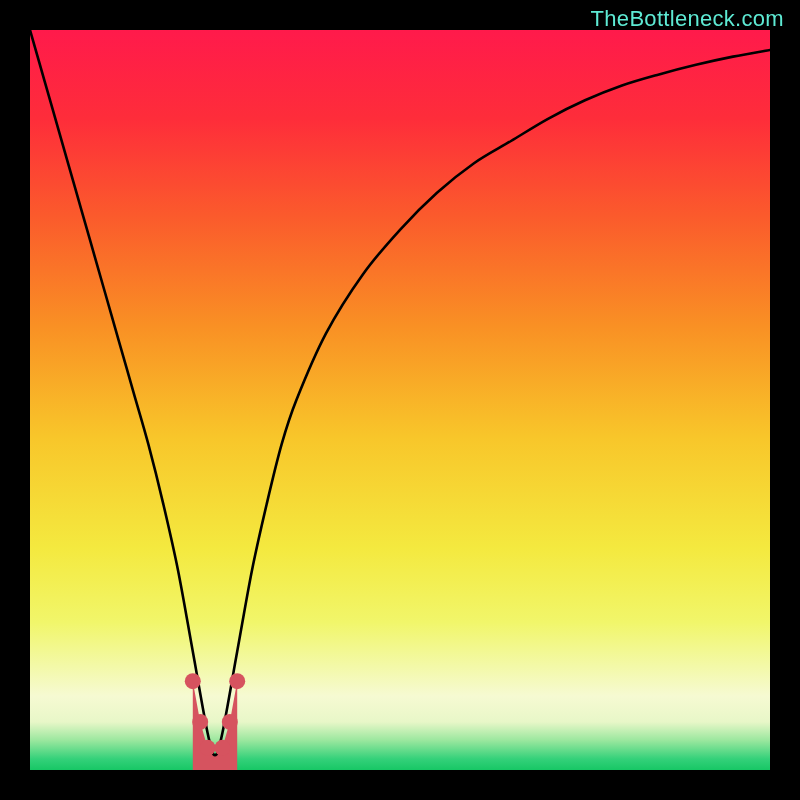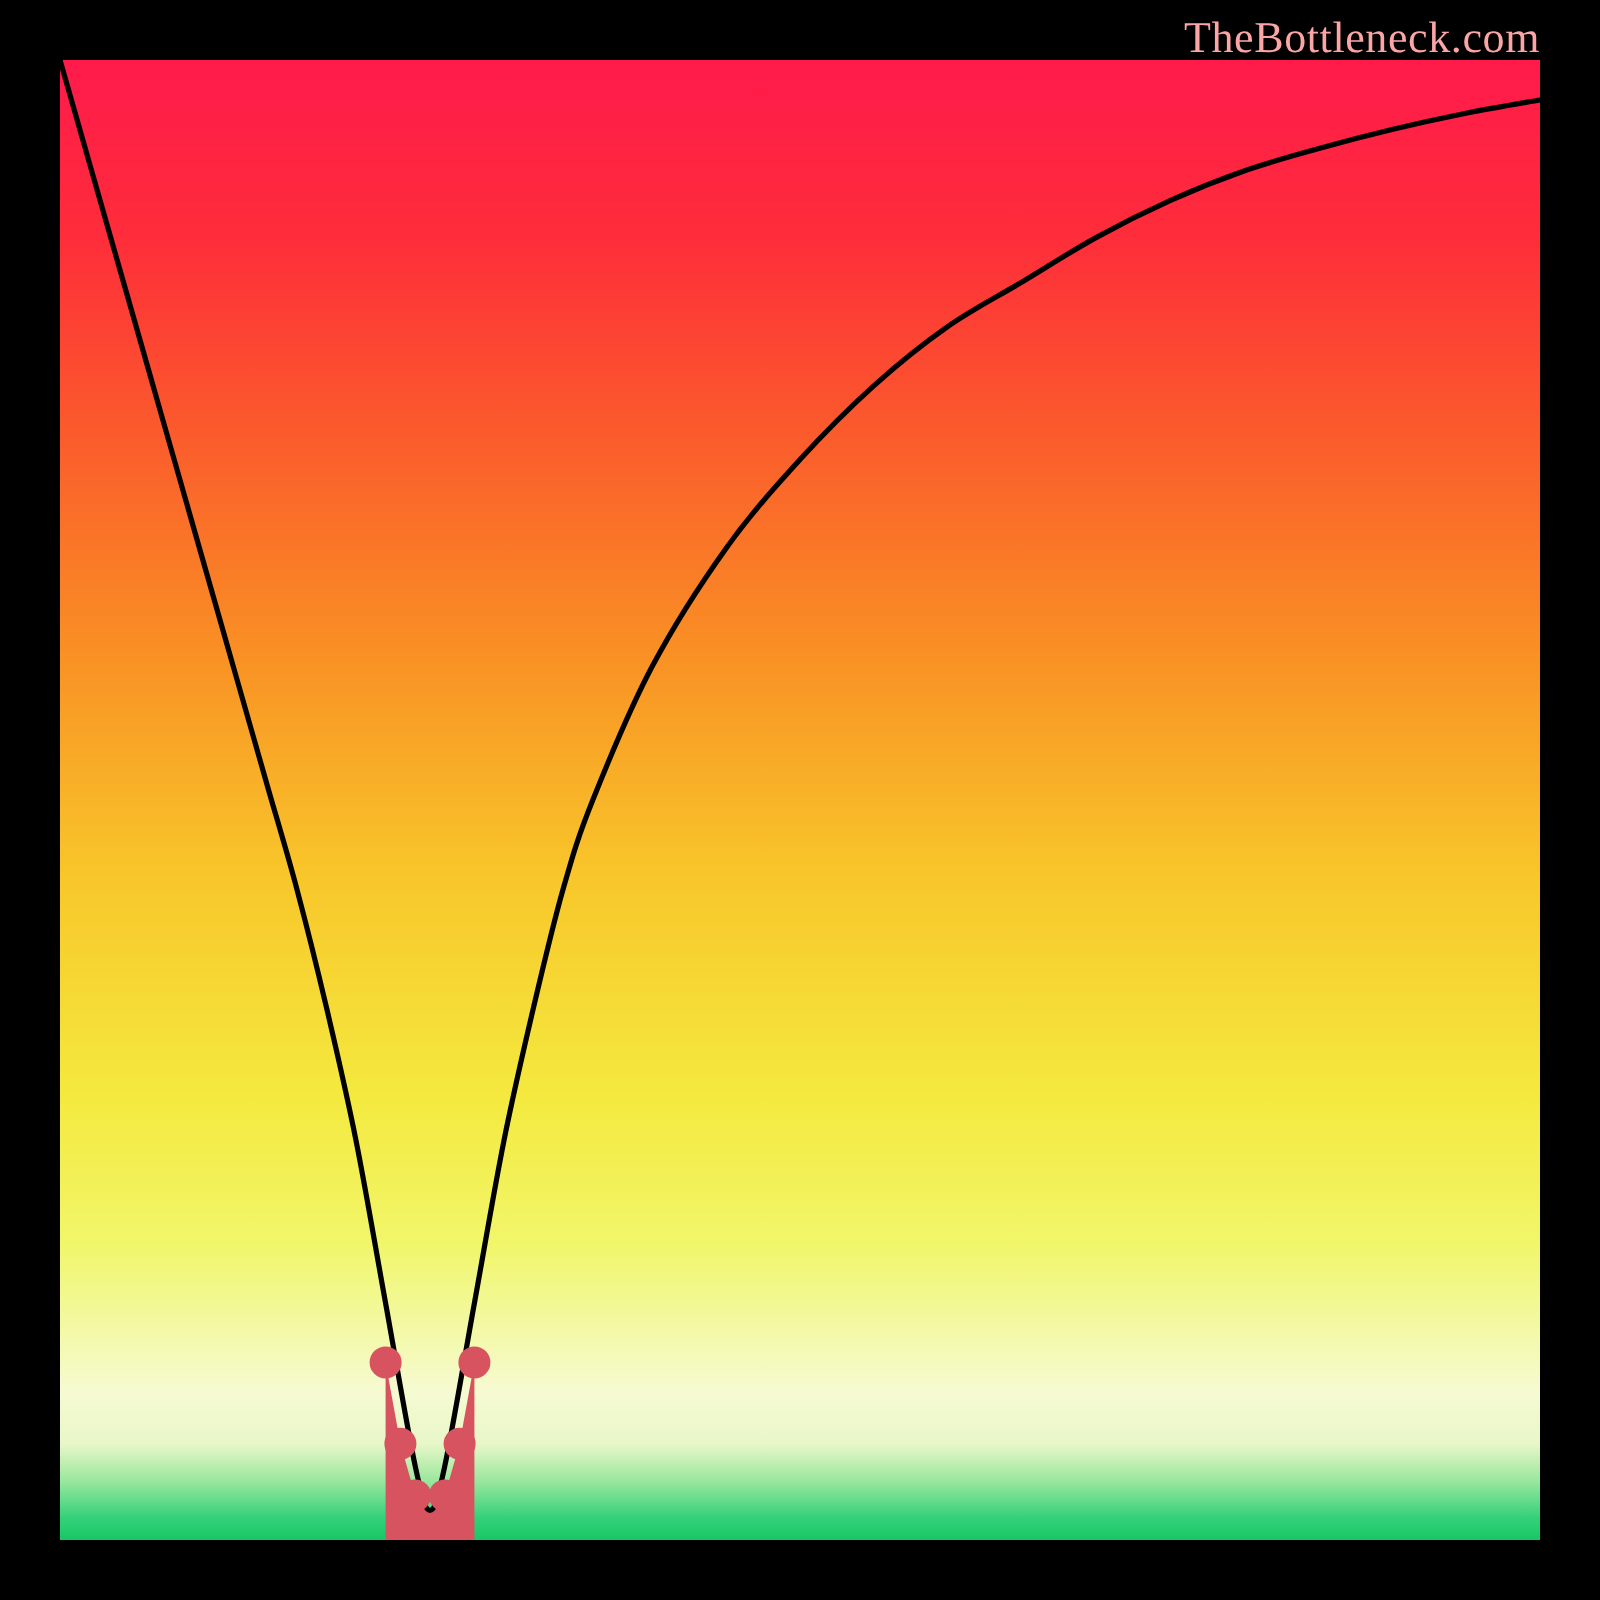--- a/index.html
+++ b/index.html
@@ -37,26 +37,25 @@
   svg.curve {
     position: absolute;
     left: 0;
     top: 0;
     width: 100%;
     height: 100%;
   }
   .watermark {
     position: absolute;
     top: 6px;
-    right: 30px;
-    color: #fca5a5;
+    right: 16px;
+    color: #5eead4;
     font-size: 22px;
     letter-spacing: 0.3px;
     user-select: none;
-    font-family: Liberation Serif, serif;
   }
 </style>
 </head>
 <body>
 
 <div class="frame">
   <div class="watermark">TheBottleneck.com</div>
 
   <div class="plot-area">
     <svg class="gradient" viewBox="0 0 740 740" preserveAspectRatio="none">

